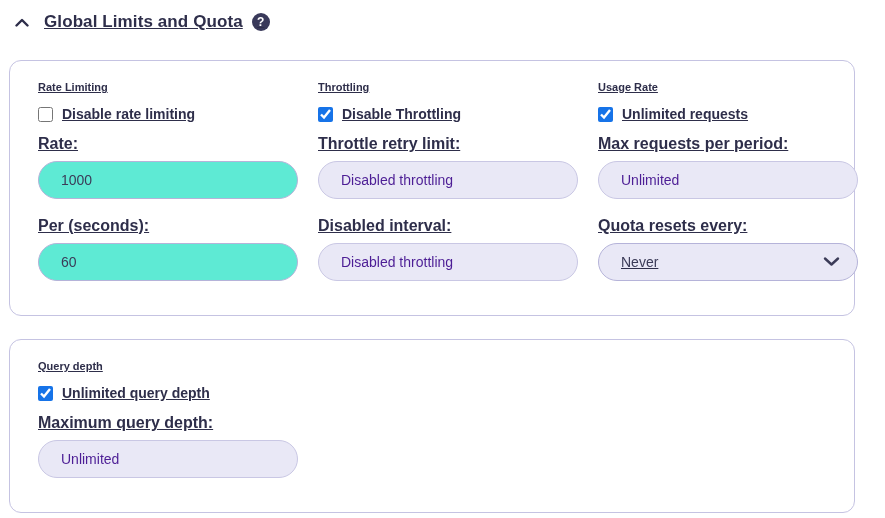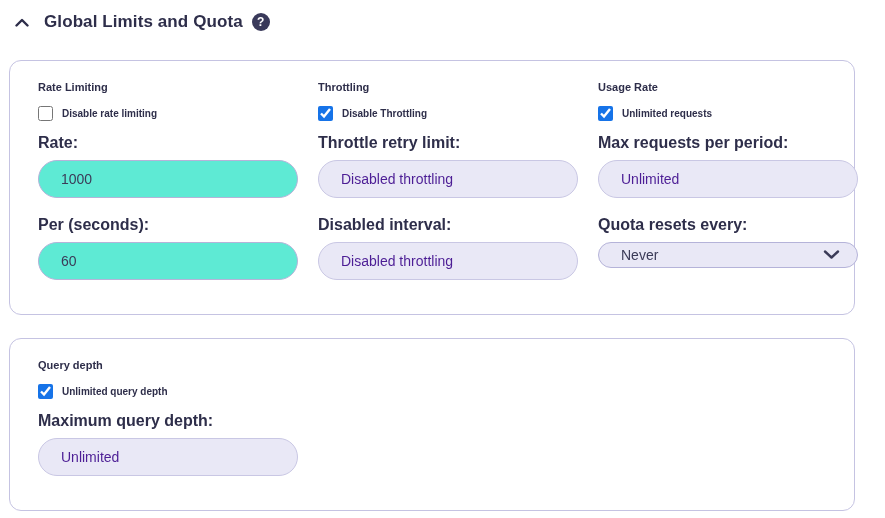--- a/index.html
+++ b/index.html
@@ -3,21 +3,21 @@
 <meta charset="utf-8">
 <style>
   * { margin: 0; padding: 0; box-sizing: border-box; }
   html, body {
     width: 885px; height: 518px;
     background: #ffffff;
     font-family: "Liberation Sans", "DejaVu Sans", sans-serif;
     color: #2e2e4a;
     overflow: hidden;
   }
-  .page { padding: 8px 16px 0 0; }
+  .page { padding: 8px 16px 0 0; text-decoration: underline; }
 
   
   .section-header {
     display: flex; align-items: center;
     padding: 2px 10px 0 10px;
     margin-bottom: 26px;
   }
   .collapse-btn {
     width: 24px; height: 24px;
     display: flex; align-items: center; justify-content: center;
@@ -60,21 +60,21 @@
     display: flex; align-items: center;
     margin-bottom: 13px;
   }
   .checkbox-row input[type="checkbox"] {
     width: 15px; height: 15px;
     accent-color: #1673e8;
     margin-right: 9px;
     cursor: pointer;
   }
   .checkbox-row label {
-    font-size: 10px; font-weight: 700;
+    font-size: 14px; font-weight: 700;
     color: #2e2e4a;
     cursor: pointer;
   }
   .field { margin-bottom: 18px; }
   .field:last-child { margin-bottom: 0; }
   .field-label {
     display: block;
     font-size: 16px; font-weight: 700;
     color: #2e2e4a;
     margin-bottom: 8px;
@@ -90,21 +90,21 @@
     color: #3b3b58;
     outline: none;
   }
   .pill-input:disabled, .pill-input.disabled {
     background: #e9e8f6;
     border-color: #c9c7e4;
     color: #4c1d95;
     opacity: 1;
   }
   .pill-select {
-    width: 260px; height: 26px;
+    width: 260px; height: 38px;
     border: 1.5px solid #b5b3d9;
     border-radius: 19px;
     background: #e9e8f6;
     padding: 0 17px 0 22px;
     font-size: 14px; font-weight: 500;
     color: #3b3b58;
     display: flex; align-items: center; justify-content: space-between;
     cursor: pointer;
   }
   .chev { flex: 0 0 auto; }

